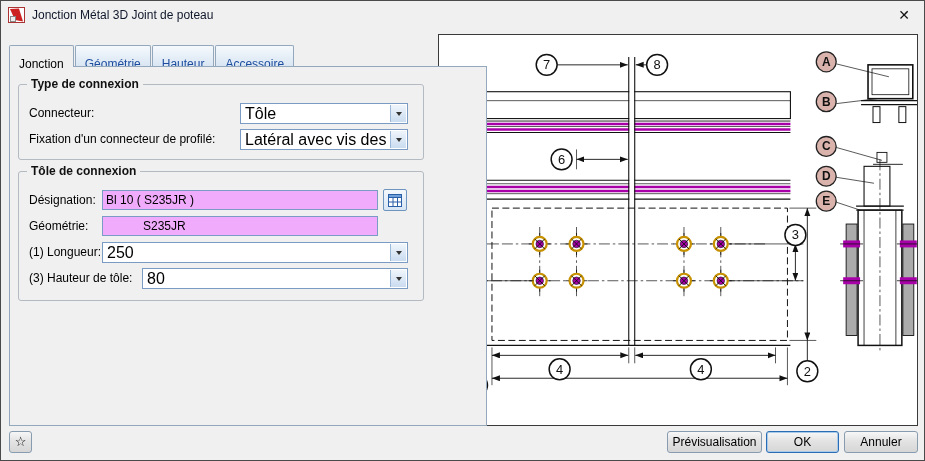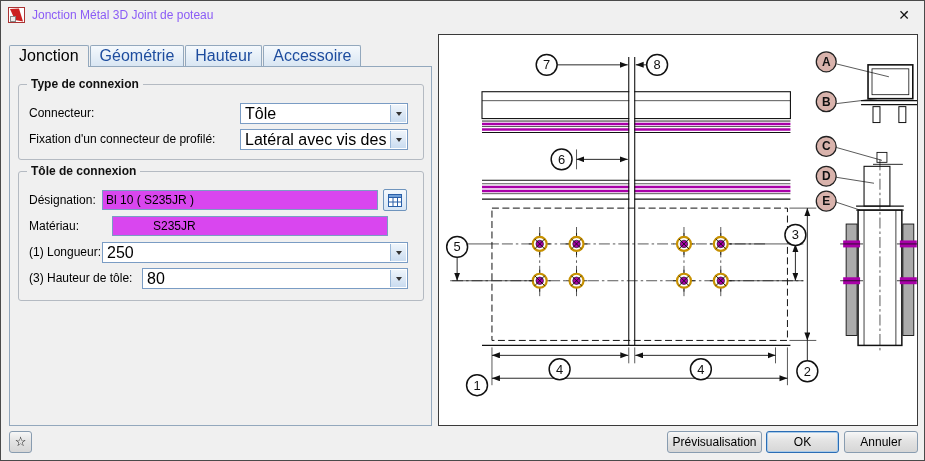--- a/index.html
+++ b/index.html
@@ -5,45 +5,45 @@
   * { box-sizing: border-box; margin: 0; padding: 0; }
   html,body { background:#c8c8c8; }
   body { font-family:"Liberation Sans", sans-serif; }
   .dialog {
     position:relative; width:925px; height:461px;
     background:#f0f0f0; border:1px solid #4a4a4a; overflow:hidden;
   }
   
   .titlebar { position:absolute; left:0; top:0; width:100%; height:28px; background:#f0f0f0; }
   .app-icon { position:absolute; left:7px; top:6px; width:17px; height:16px; }
-  .win-title { position:absolute; left:31px; top:7px; font-size:12px; color:#8b5cf6; white-space:nowrap; }
+  .win-title { position:absolute; left:31px; top:7px; font-size:12px; color:#0f172a; white-space:nowrap; }
   .close-btn { position:absolute; right:6px; top:3px; width:28px; height:22px; text-align:center;
     line-height:22px; font-size:14px; color:#111; cursor:default; }
   
   .tabs { position:absolute; left:8px; top:44px; height:22px; display:flex; }
-  .tab { height:21px; padding:0 9px; margin-right:1px; font-size:16px; line-height:20px;
+  .tab { height:21px; padding:8px 9px; margin-right:1px; font-size:12px; line-height:20px;
     color:#1d4c9e; background:linear-gradient(#f5f9fd,#d9e6f3);
     border:1px solid #93a8bd; border-bottom:none; border-radius:2px 2px 0 0; }
   .tab.active { height:22px; background:#f0f0f0; color:#000; position:relative; z-index:3; }
-  .tab-panel { position:absolute; left:8px; top:65px; width:423px; height:360px;
+  .tab-panel { position:absolute; left:8px; top:65px; width:478px; height:360px;
     border:1px solid #93a8bd; background:#f0f0f0; z-index:2; }
   
   .group { position:absolute; border:1px solid #b4bac2; border-radius:3px; }
   .group-title { position:absolute; top:-8px; left:8px; padding:0 4px; background:#f0f0f0;
     font-size:12px; font-weight:bold; color:#111; white-space:nowrap; }
   .lbl { position:absolute; font-size:12px; color:#000; line-height:21px; white-space:nowrap; }
   .combo { position:absolute; height:21px; background:#fff; border:1px solid #7a9cc4; }
   .combo-text { position:absolute; left:4px; right:19px; top:0; font-size:16px; line-height:19px;
     white-space:nowrap; overflow:hidden; color:#000; }
   .combo-arrow { position:absolute; right:1px; top:1px; width:16px; height:17px;
     background:linear-gradient(#eff5fb,#cadcf0); border-left:1px solid #9bb8d8;
     display:flex; align-items:center; justify-content:center; }
   .combo-arrow::after { content:""; width:0; height:0;
     border-left:3.5px solid transparent; border-right:3.5px solid transparent; border-top:4.5px solid #333; }
-  .yellow-input { position:absolute; height:20px; border:1px solid #7a9cc4; background:#d946ef;
+  .yellow-input { position:absolute; height:20px; border:1px solid #7a9cc4; background:#f0abfc;
     font-family:"Liberation Sans",sans-serif; font-size:12px; padding:0 3px; color:#000; }
   .mini-btn { position:absolute; width:24px; height:22px; border:1px solid #6f94bd; border-radius:2px;
     background:linear-gradient(#f3f8fd,#d7e5f4); display:flex; align-items:center; justify-content:center; }
   
   .preview { position:absolute; left:437px; top:33px; width:480px; height:392px;
     background:#fff; border:1px solid #3a3a3a; }
   
   .btn { position:absolute; height:22px; border:1px solid #889cb0; border-radius:3px;
     background:linear-gradient(#f7f7f7,#e3e3e3 45%,#d6d6d6); font-family:"Liberation Sans",sans-serif;
     font-size:12px; color:#000; text-align:center; line-height:20px; }
@@ -100,22 +100,22 @@
       <span class="mini-btn" style="left:364px; top:17px;">
         <svg width="14" height="13" viewBox="0 0 14 13">
           <rect x="0.5" y="0.5" width="13" height="12" fill="#ffffff" stroke="#2a5fa8"></rect>
           <rect x="0.5" y="0.5" width="13" height="3" fill="#6f9fd8" stroke="#2a5fa8"></rect>
           <line x1="5" y1="3.5" x2="5" y2="12.5" stroke="#2a5fa8"></line>
           <line x1="9.5" y1="3.5" x2="9.5" y2="12.5" stroke="#2a5fa8"></line>
           <line x1="0.5" y1="8" x2="13.5" y2="8" stroke="#2a5fa8"></line>
         </svg>
       </span>
 
-      <span class="lbl" style="left:10px; top:44px;">Matériau:</span>
-      <input class="yellow-input" style="left: 93px; top: 44px; width: 276px; padding-left: 40px;" value="S235JR">
+      <span class="lbl" style="left:10px; top:44px;">Géométrie:</span>
+      <input class="yellow-input" style="left: 83px; top: 44px; width: 276px; padding-left: 40px;" value="S235JR">
 
       <span class="lbl" style="left:10px; top:70px;">(1)  Longueur:</span>
       <div class="combo" style="left:83px; top:70px; width:306px;">
         <span class="combo-text">250</span>
         <span class="combo-arrow"></span>
       </div>
 
       <span class="lbl" style="left:10px; top:96px;">(3)  Hauteur de tôle:</span>
       <div class="combo" style="left:123px; top:96px; width:266px;">
         <span class="combo-text">80</span>

